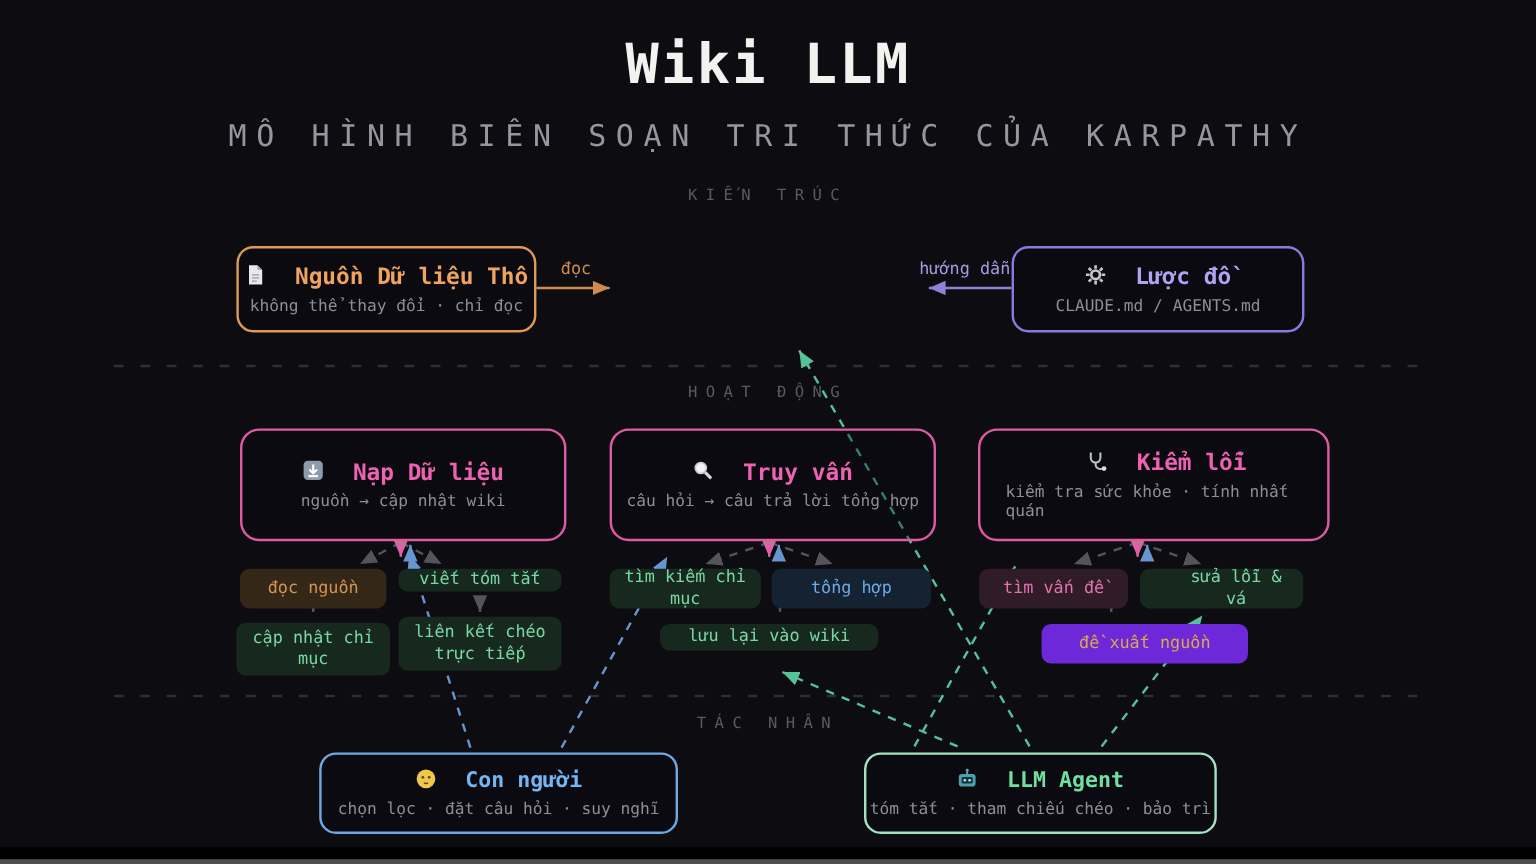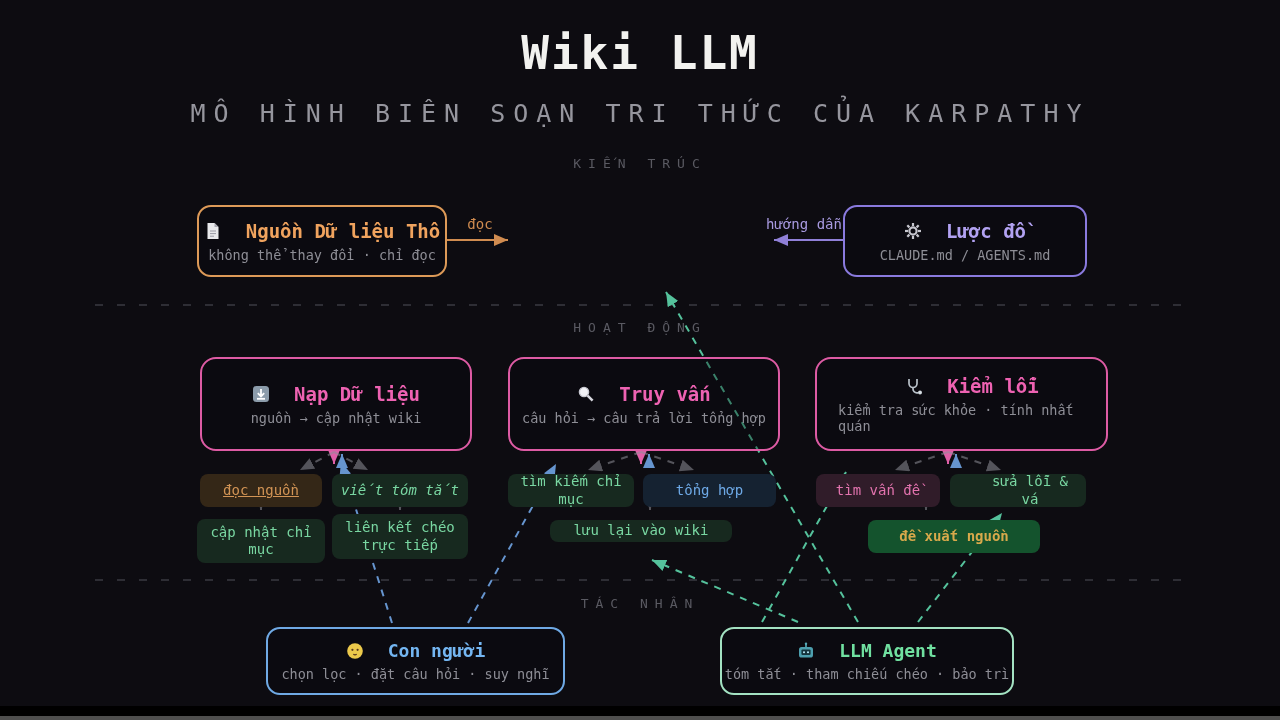--- a/index.html
+++ b/index.html
@@ -12,21 +12,21 @@
   .subtitle{left:0;top:99px;width:1280px;text-align:center;font-size:25px;color:#96969e;
             letter-spacing:8px;}
   .section-label{width:1280px;left:0;text-align:center;font-size:13px;color:#5a5a62;
                  letter-spacing:7px;}
   .sec-arch{top:156px;}
   .sec-ops{top:320px;}
   .sec-act{top:596px;}
   
   .node{border-radius:14px;border:2px solid #888;display:flex;flex-direction:column;
         justify-content:center;align-items:center;gap:5px;background:rgba(10,10,14,.35);}
-  .node-title{display:flex;align-items:center;gap:24px;font-weight:bold;font-size:19px;}
+  .node-title{display:flex;align-items:flex-start;gap:24px;font-weight:bold;font-size:19px;}
   .node-sub{font-size:13.5px;color:#8e8e96;}
   .ic{display:inline-flex;width:18px;height:18px;}
   .b1{left:197px;top:205px;width:246px;height:68px;border-color:#dd9a58;}
   .b1 .node-title{color:#f0a35e;}
   .b2{left:520px;top:205px;width:243px;height:68px;border-color:#aee6c9;}
   .b2 .node-title{color:#72e0a2;}
   .b3{left:843px;top:205px;width:240px;height:68px;border-color:#8a7ade;}
   .b3 .node-title{color:#b2a2f2;}
   .b4{left:200px;top:357px;width:268px;height:90px;border-color:#dd5ba4;border-radius:16px;}
   .b5{left:508px;top:357px;width:268px;height:90px;border-color:#dd5ba4;border-radius:16px;}
@@ -40,23 +40,23 @@
   .edge-label{font-size:14px;}
   .el-read{left:444px;top:216px;width:72px;text-align:center;color:#d08c50;}
   .el-guide{left:762px;top:216px;width:84px;text-align:center;color:#a89ae0;}
   
   .tag{border-radius:8px;display:flex;align-items:center;justify-content:center;
        font-size:14px;text-align:center;line-height:1.25;padding:0 6px;box-sizing:border-box;}
   .tg-orange{background:#342717;color:#d29455;}
   .tg-green{background:#17291f;color:#79d7a2;}
   .tg-blue{background:#152231;color:#6ea9e6;}
   .tg-pink{background:#301c29;color:#e273ae;}
-  .tg-gold{background:#14532d;color:#d8a94b;font-weight:bold;}
-  .t1{left:200px;top:474px;width:122px;height:33px;text-decoration:underline;}
-  .t2{left:332px;top:474px;width:136px;height:33px;font-style:italic;}
+  .tg-gold{background:#6d28d9;color:#d8a94b;}
+  .t1{left:200px;top:474px;width:122px;height:33px;}
+  .t2{left:332px;top:474px;width:136px;height:19px;}
   .t3{left:197px;top:519px;width:128px;height:44px;}
   .t4{left:332px;top:514px;width:136px;height:45px;}
   .t5{left:508px;top:474px;width:126px;height:33px;}
   .t6{left:643px;top:474px;width:133px;height:33px;}
   .t7{left:550px;top:520px;width:182px;height:22px;}
   .t8{left:816px;top:474px;width:124px;height:33px;}
   .t9{left:950px;top:474px;width:136px;height:33px;padding-left:30px;}
   .t10{left:868px;top:520px;width:172px;height:33px;}
   
   #wires{left:0;top:0;width:1280px;height:720px;pointer-events:none;}

